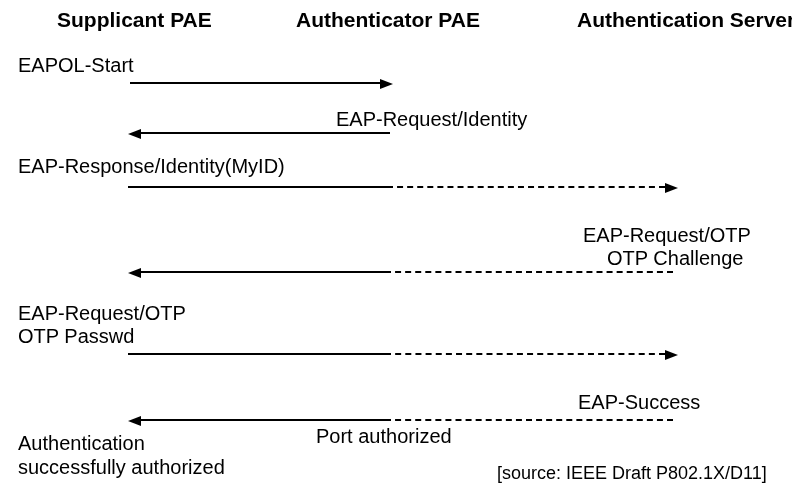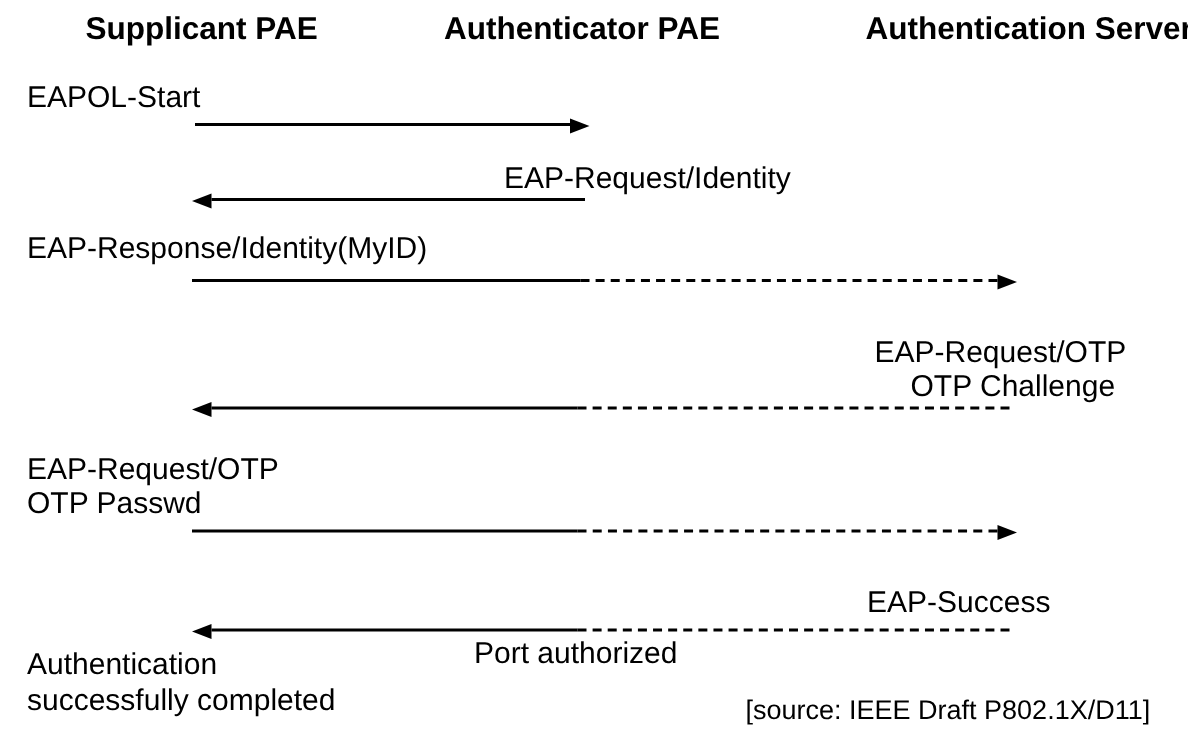--- a/index.html
+++ b/index.html
@@ -91,16 +91,16 @@
 
   <div class="msg-label" style="left:578px; top:391px;">EAP-Success</div>
   <div class="arrow" style="left:128px; top:416px; width:545px;">
     <i class="head left" style="left:0;"></i>
     <i class="seg" style="left:13px; width:244px;"></i>
     <i class="seg dashed" style="left:257px; width:288px;"></i>
   </div>
 
   <div class="msg-label" style="left:316px; top:425px;">Port authorized</div>
   <div class="msg-label" style="left:18px; top:432px;">Authentication</div>
-  <div class="msg-label" style="left:18px; top:456px;">successfully completed</div>
+  <div class="msg-label" style="left:18px; top:456px;">successfully authorized</div>
   <div class="source-note" style="left:497px; top:463px;">[source: IEEE Draft P802.1X/D11]</div>
 
 </div>
 
 </body></html>

